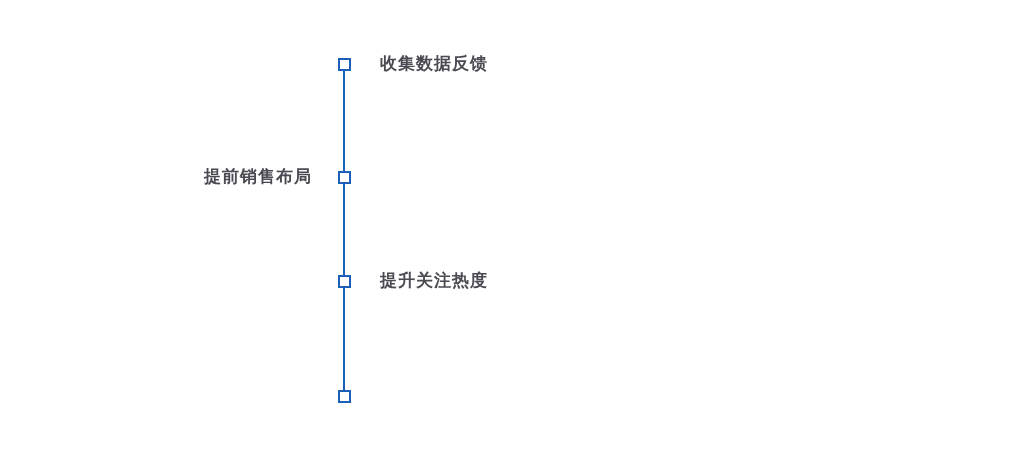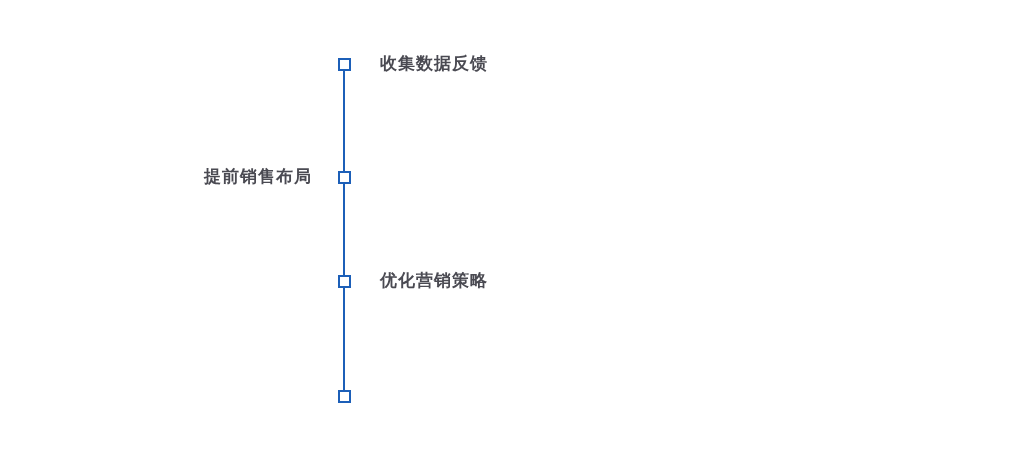--- a/index.html
+++ b/index.html
@@ -66,16 +66,16 @@
 
   <div class="node node-0"></div>
   <div class="node node-1"></div>
   <div class="node node-2"></div>
   <div class="node node-3"></div>
 
   <div class="label label-right label-0">收集数据反馈</div>
 
   <div class="label label-left label-1">提前销售布局</div>
 
-  <div class="label label-right label-2">优化营销策略</div>
+  <div class="label label-right label-2">提升关注热度</div>
 
 
 </div>
 
 </body></html>

